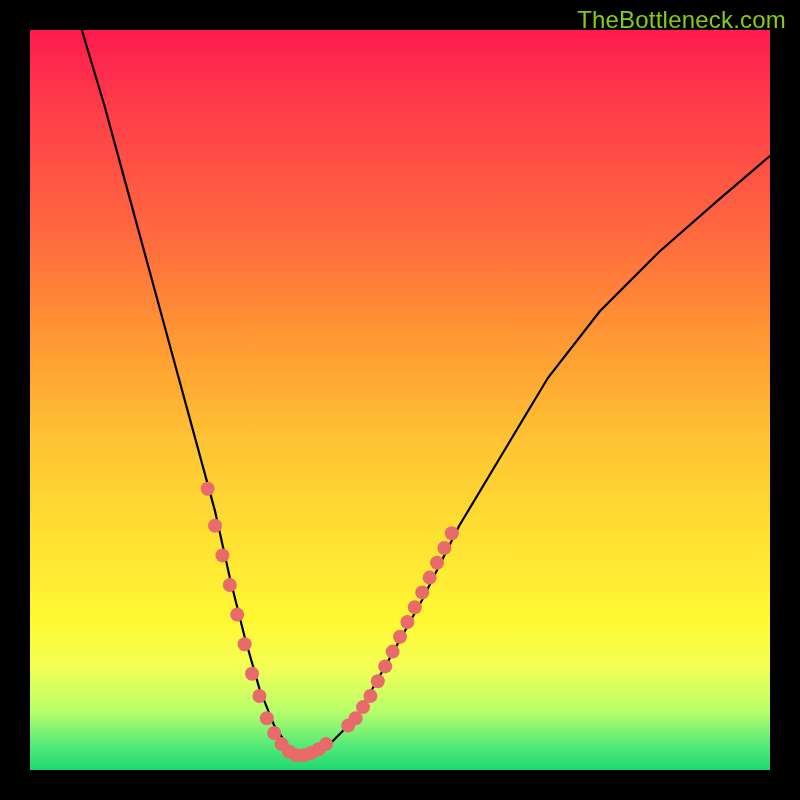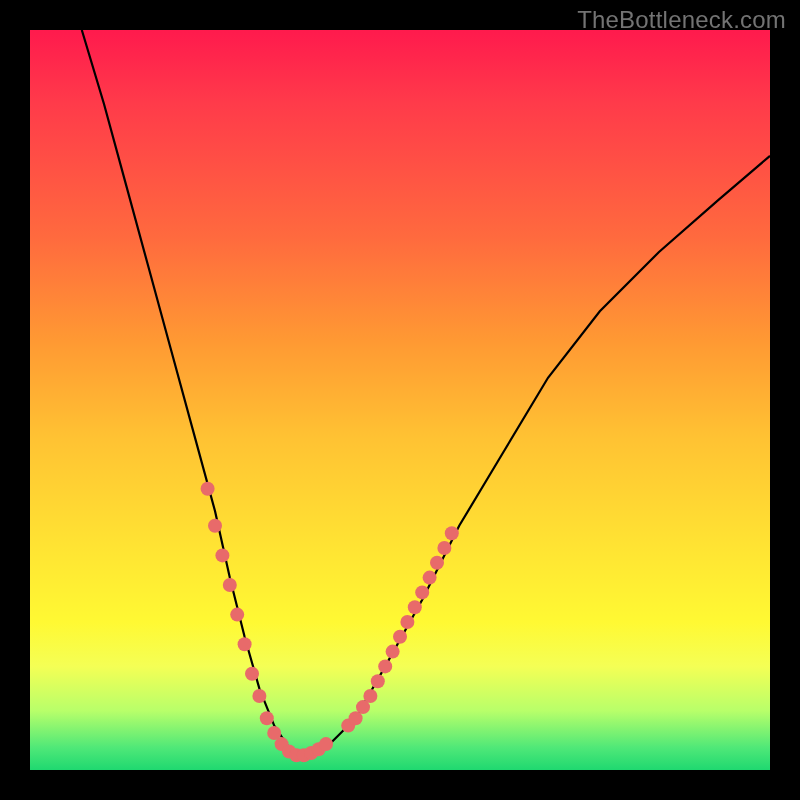--- a/index.html
+++ b/index.html
@@ -35,21 +35,21 @@
       #f4ff55 86%,
       #b8ff6a 92%,
       #4fe878 97%,
       #1fd870 100%
     );
   }
   .watermark {
     position: absolute;
     top: 6px;
     right: 14px;
-    color: #737373;
+    color: #84cc16;
     font-size: 24px;
     font-weight: 400;
     letter-spacing: 0.2px;
     user-select: none;
   }
   svg.curve {
     position: absolute;
     inset: 0;
     width: 740px;
     height: 740px;

